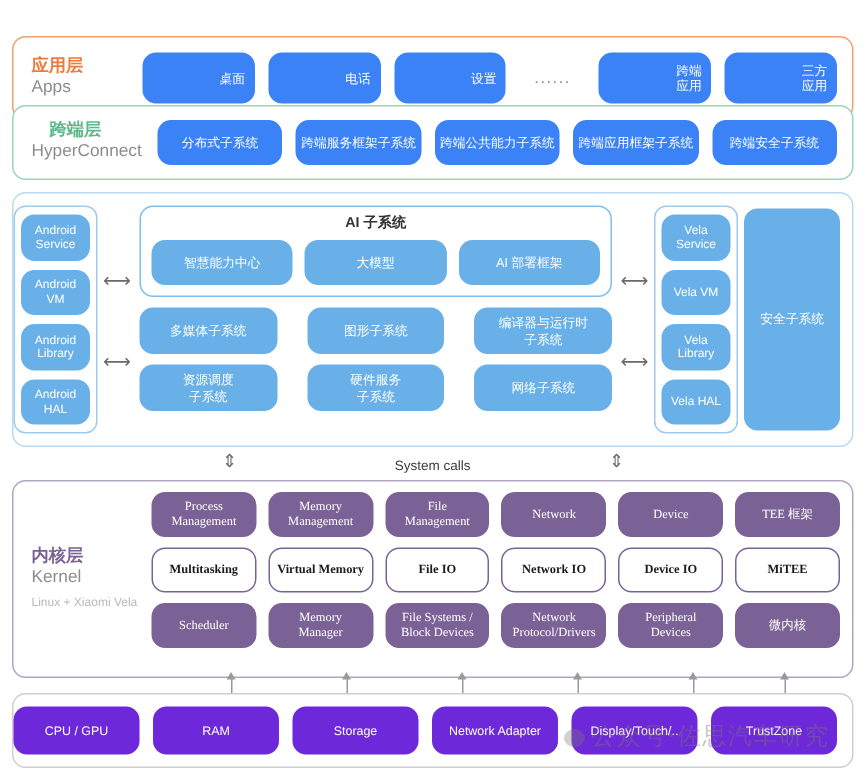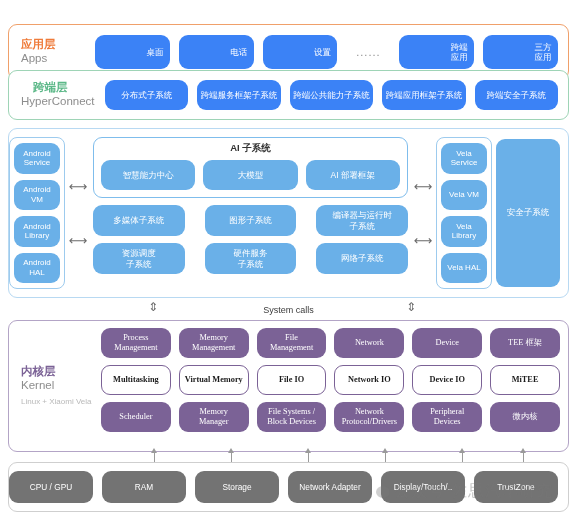--- a/index.html
+++ b/index.html
@@ -132,21 +132,21 @@
   .chip-purple { background: #7b6296; }
   .chip-outline {
     background: #fff; color: #1b1b1b; border: 1.1px solid #7b6296;
     font-weight: bold;
   }
   .kgrid .chip { flex: 1; height: 30px; font-size: 8.3px; font-family: Liberation Serif, serif; }
 
   
   #hw { left: 8px; top: 462px; width: 561px; height: 50px; border-color: #cfcfcf; }
   #hw .lbl-cn { color: #2b2b2b; }
-  .chip-gray { background: #737373; }
+  .chip-gray { background: #6d28d9; }
   #hw .chip { flex: 1; height: 32px; font-size: 8.3px; }
 
   
   .conn {
     position: absolute; width: 1.2px; background: #9a9a9a;
   }
   .conn-head {
     position: absolute; width: 0; height: 0;
     border-left: 3.5px solid transparent;
     border-right: 3.5px solid transparent;

